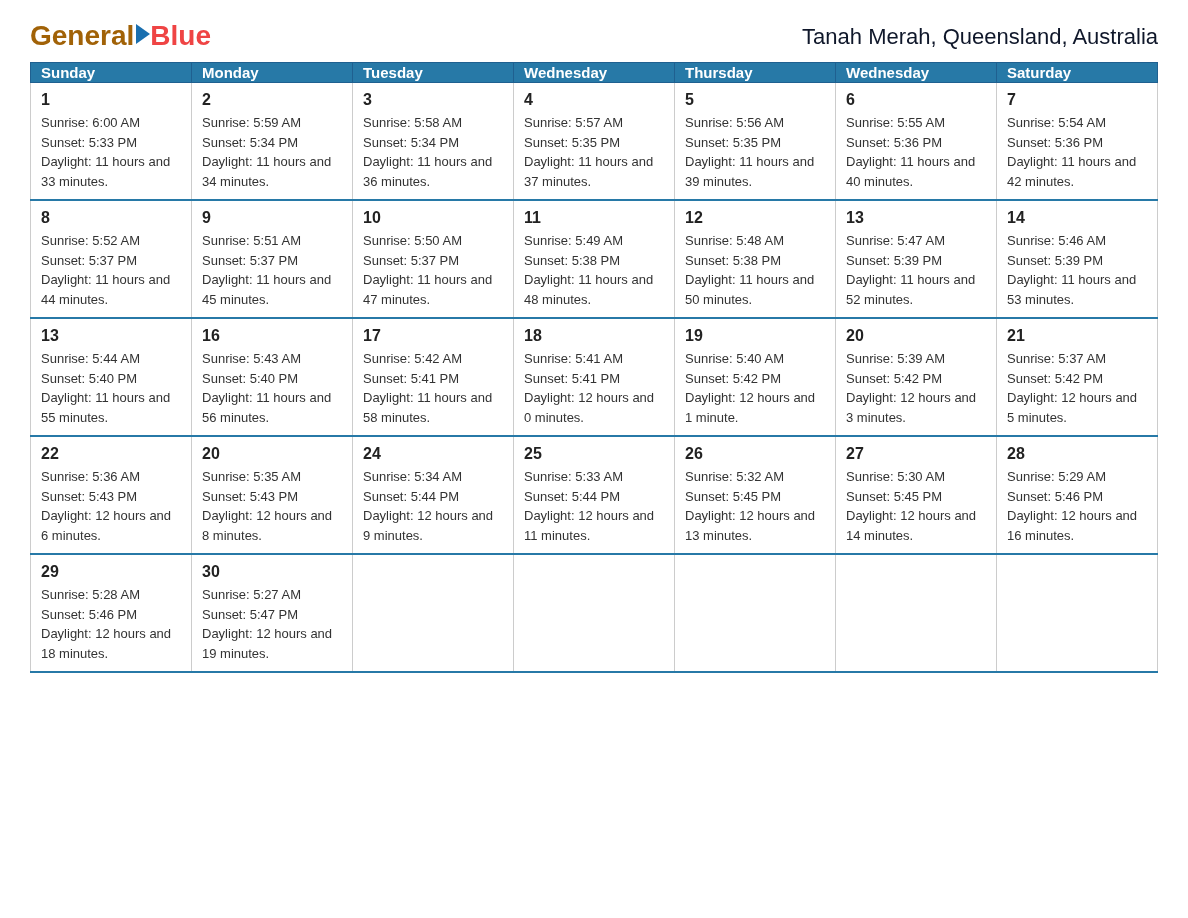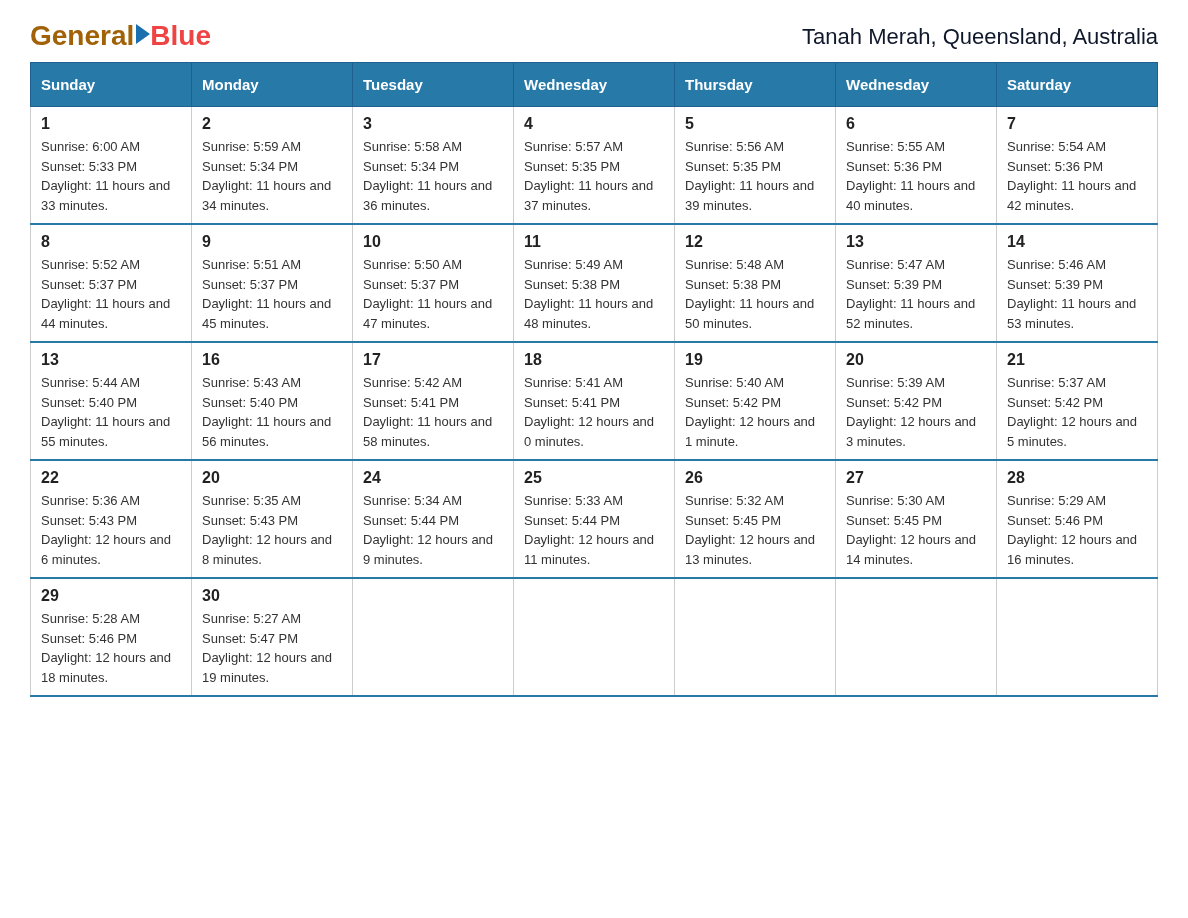--- a/index.html
+++ b/index.html
@@ -67,21 +67,21 @@
       width: 100%;
       border-collapse: collapse;
       margin-top: 8px;
       border: 1px solid #ccc;
     }
     .calendar thead tr th {
       background-color: #2779a7;
       color: #fff;
       font-size: 15px;
       font-weight: bold;
-      padding: 13px 10px;
+      padding: 1px 10px;
       text-align: left;
       border: 1px solid #1f6090;
       margin-top: 24px;
     }
     .calendar tbody tr td {
       vertical-align: top;
       padding: 8px 10px;
       border: 1px solid #ccc;
       width: calc(100% / 7);
       min-height: 90px;

